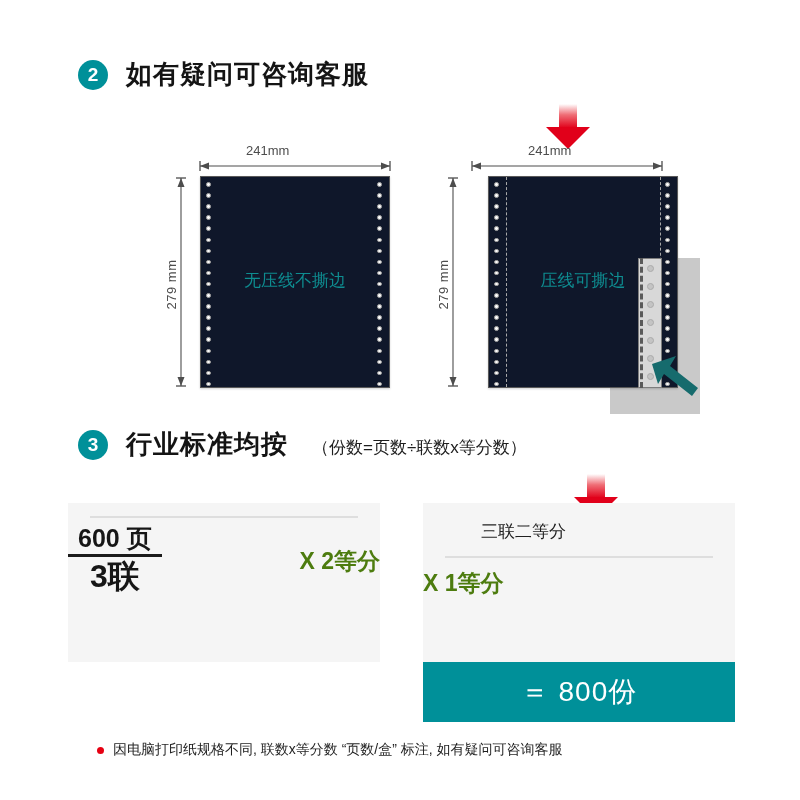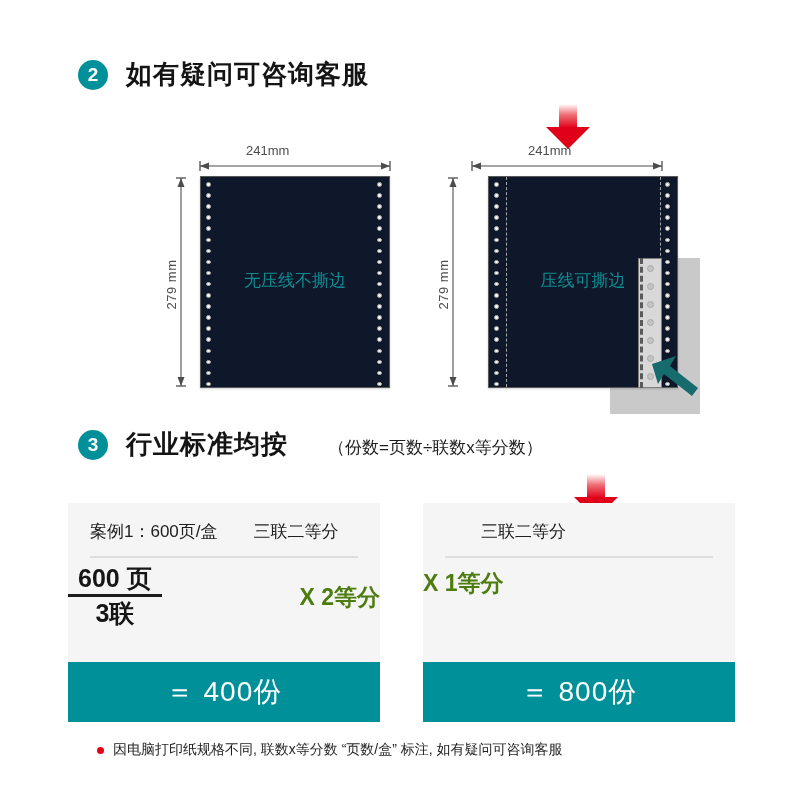--- a/index.html
+++ b/index.html
@@ -46,21 +46,21 @@
     font-size: 26px;
     font-weight: bold;
     letter-spacing: 1px;
     color: #141414;
     white-space: nowrap;
   }
   .head-sub {
     font-size: 17px;
     color: #1d1d1d;
     white-space: nowrap;
-    margin-left: 22px;
+    margin-left: 6px;
     align-self: flex-end;
     padding-bottom: 3px;
   }
 
   
   .diagram {
     position: absolute;
   }
   .dim-label {
     position: absolute;
@@ -181,21 +181,21 @@
     color: #161616;
     padding: 0 10px 2px 10px;
     white-space: nowrap;
   }
   .frac-bar {
     width: 100%;
     height: 3px;
     background: #1b1b1b;
   }
   .frac-bot {
-    font-size: 25px;
+    font-size: 32px;
     color: #161616;
     padding-top: 2px;
     white-space: nowrap;
   }
   .multiplier {
     font-size: 23px;
     color: #4d7c0f;
     white-space: nowrap;
     padding-top: 4px;
   }
@@ -405,36 +405,30 @@
     </svg>
   </div>
 
   <div class="section-head" style="left:78px; top:427px;">
     <div class="badge">3</div>
     <div class="head-title">行业标准均按</div>
     <div class="head-sub">（份数=页数÷联数x等分数）</div>
   </div>
 
   <div class="calc-card" style="left:68px; top:503px; width:312px; height:159px;">
-    <div class="calc-header">
-      <span>案例1：600页/盒</span>
-      <span class="gapper"></span>
-      <span>三联二等分</span>
-    </div>
     <div class="calc-divider"></div>
     <div class="calc-body">
       <div class="fraction">
         <div class="frac-top">600 页</div>
         <div class="frac-bar"></div>
         <div class="frac-bot">3联</div>
       </div>
       <div class="multiplier">X 2等分</div>
     </div>
   </div>
-  <div class="result-bar" style="left:68px; top:662px; width:312px; height:60px;">＝ 400份</div>
 
   <svg style="position:absolute; left:570px; top:474px;" width="52" height="46">
     <defs>
       <linearGradient id="redgrad2" x1="0" y1="0" x2="0" y2="1">
         <stop offset="0%" stop-color="#ffffff"></stop>
         <stop offset="45%" stop-color="#ef6e76"></stop>
         <stop offset="100%" stop-color="#e1001a"></stop>
       </linearGradient>
     </defs>
     <rect x="17" y="0" width="18" height="24" fill="url(#redgrad2)"></rect>

